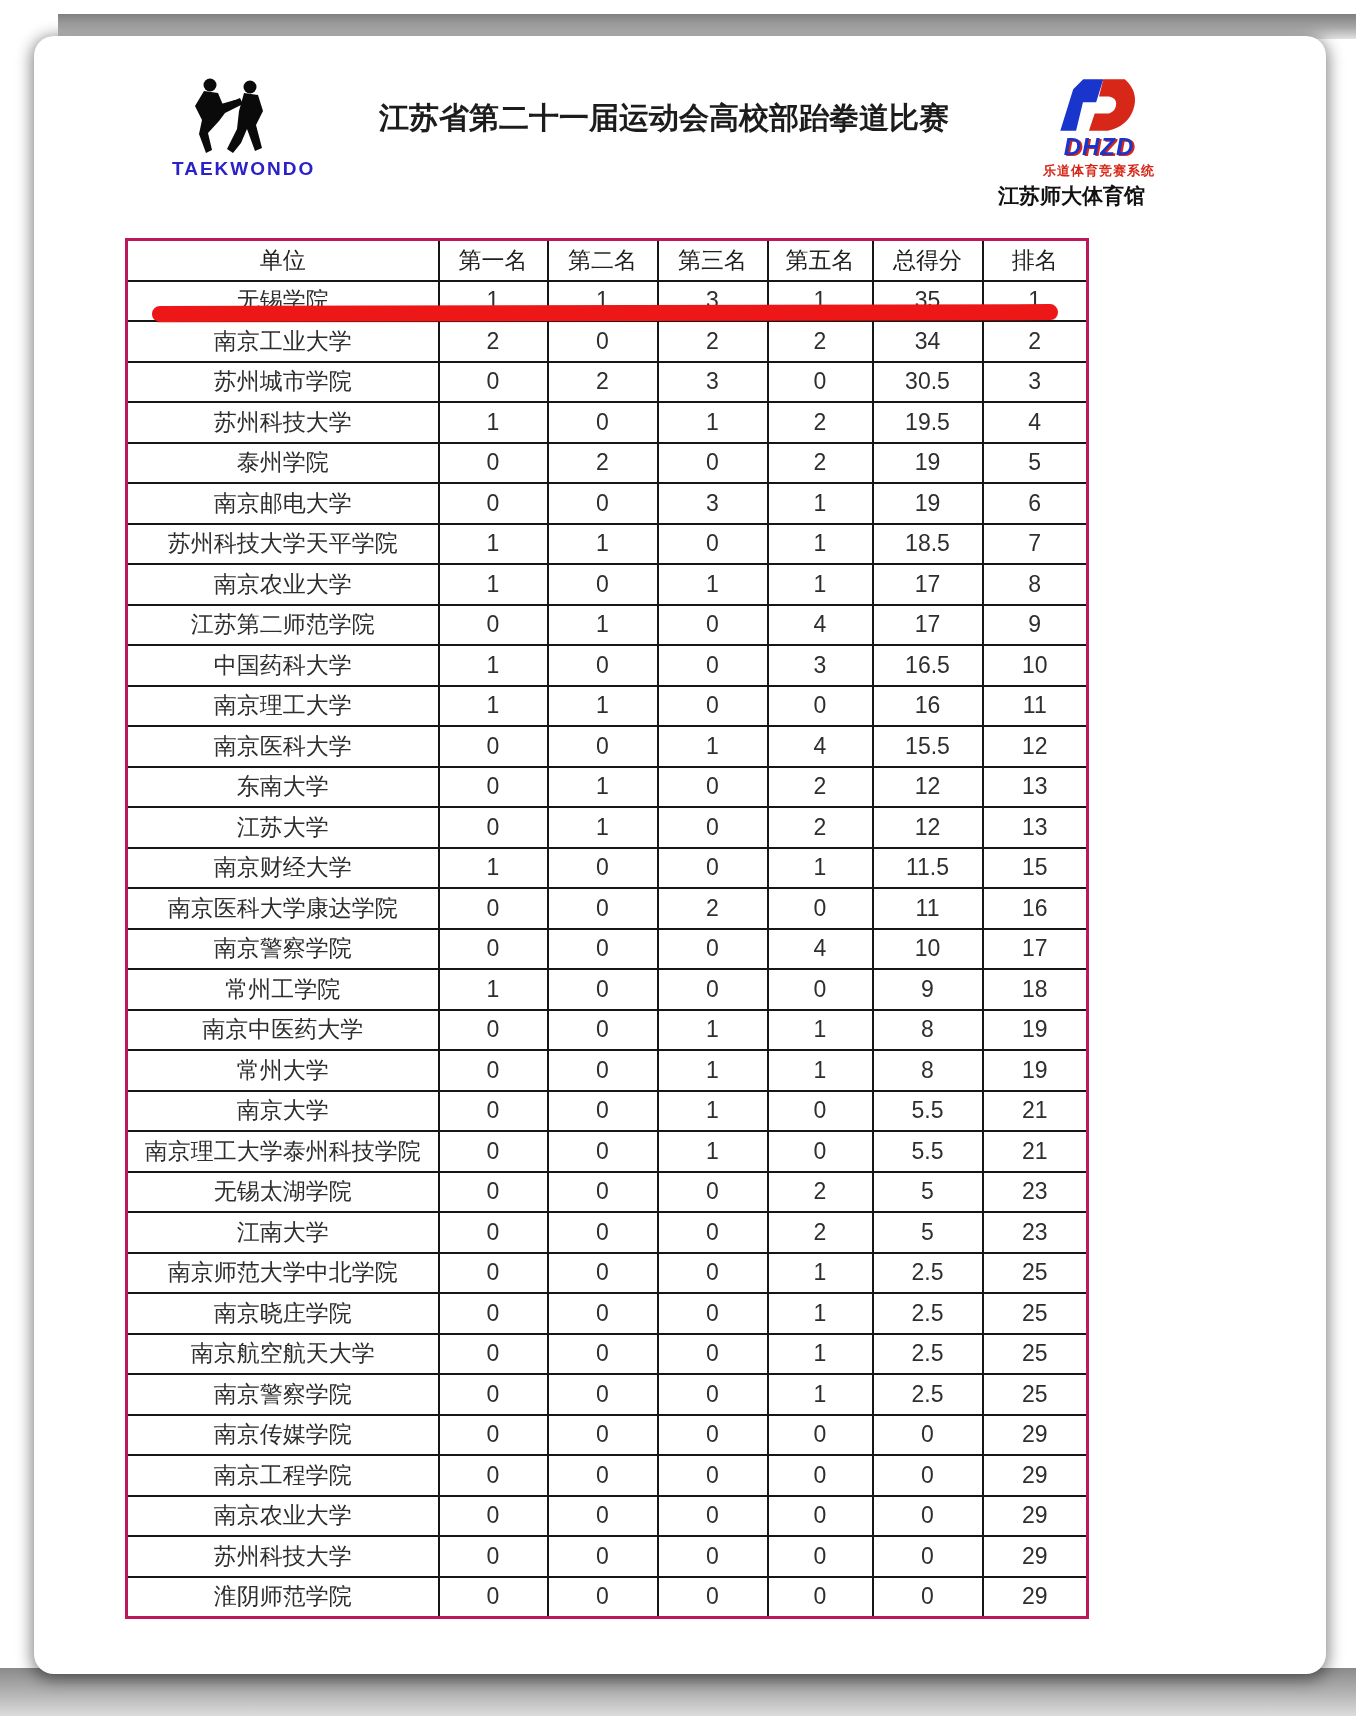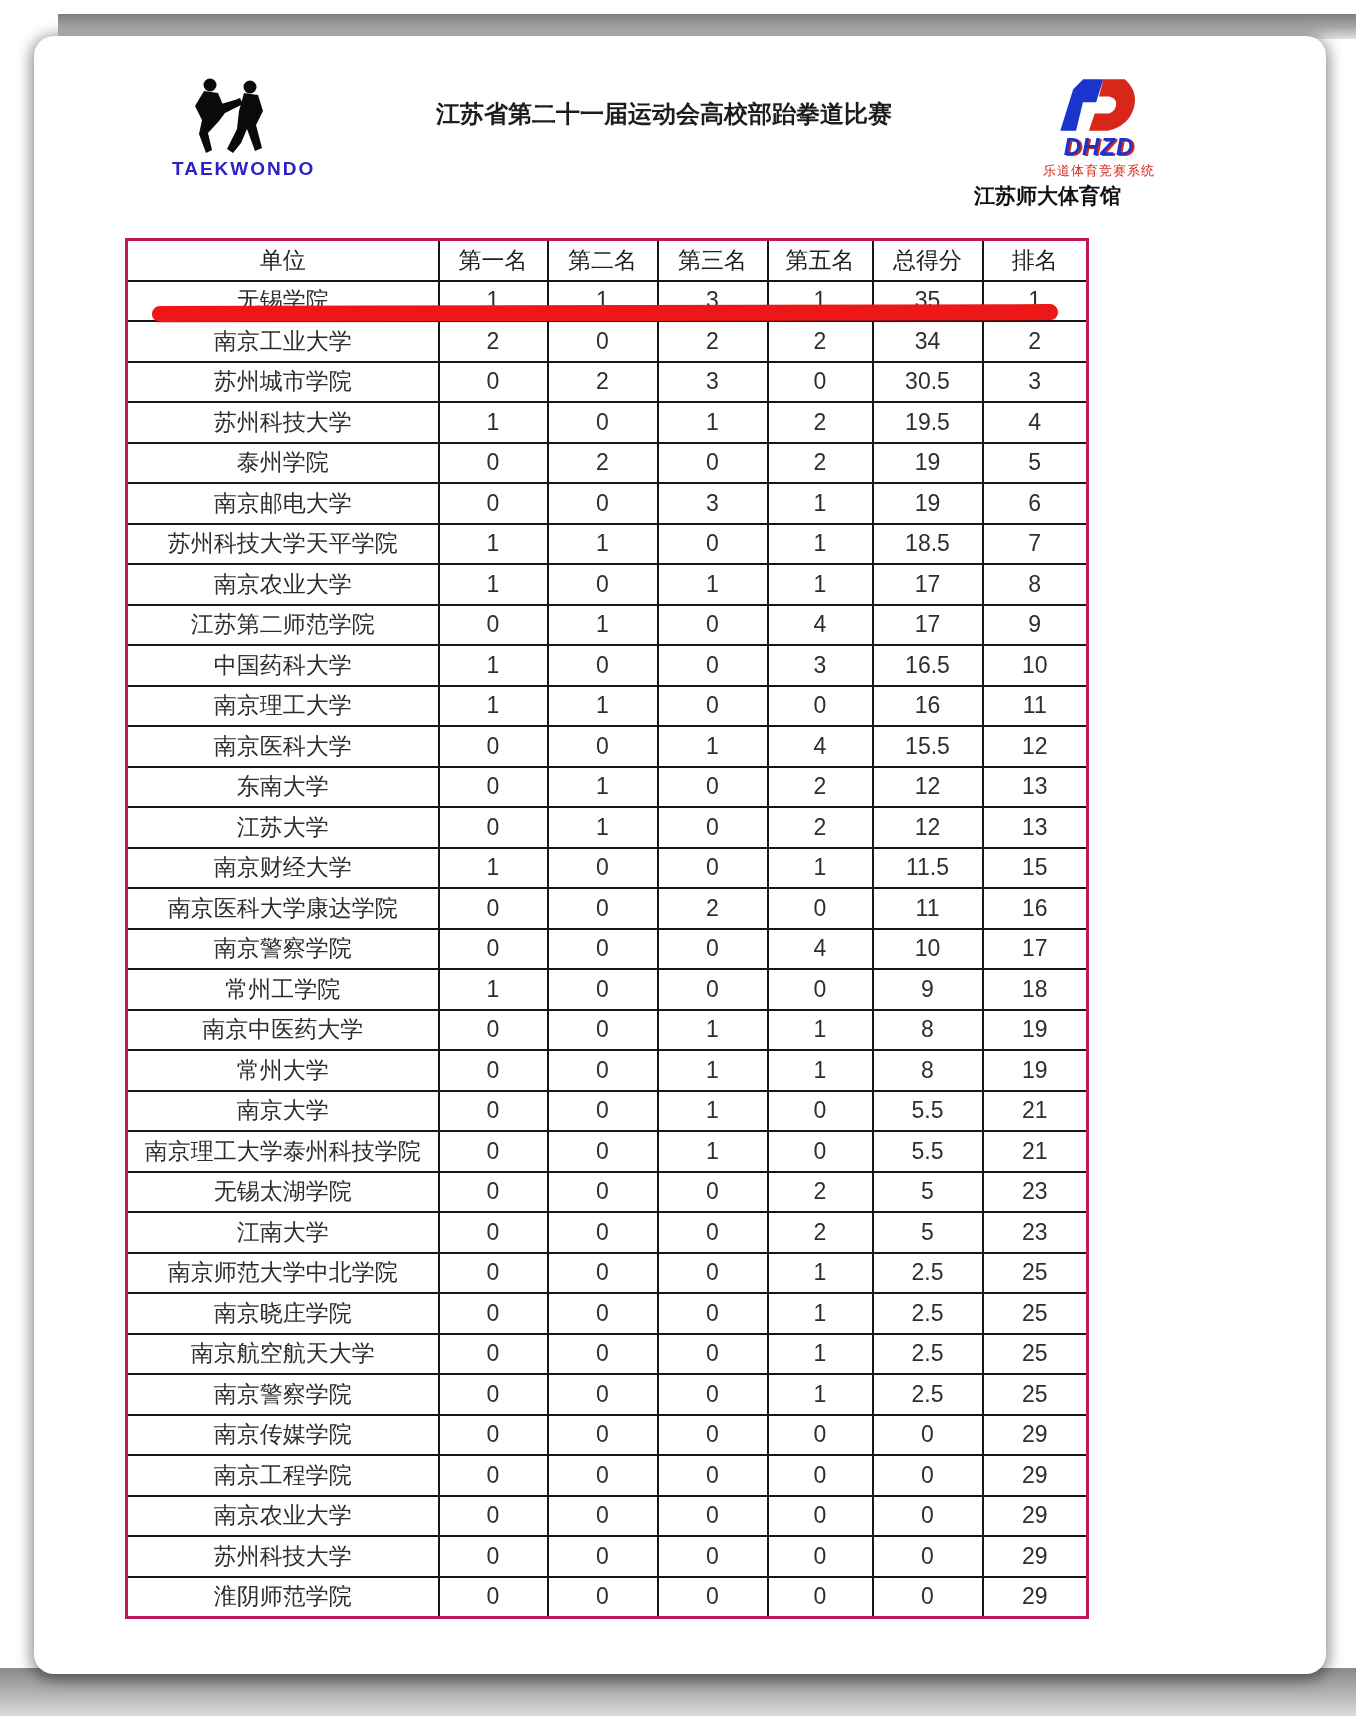--- a/index.html
+++ b/index.html
@@ -28,35 +28,35 @@
   
   .tkd-logo{position:absolute;left:138px;top:40px;width:110px;height:100px;text-align:center;z-index:2;}
   .tkd-logo svg{display:block;margin:0 auto;}
   .tkd-label{
     margin-top:2px;font-weight:bold;font-size:19px;letter-spacing:2px;
     color:#2a21c9;font-family:"Liberation Sans",sans-serif;
   }
   .comp-title{
     position:absolute;left:280px;top:62px;width:700px;text-align:center;
     font-family:"Liberation Serif","DejaVu Serif",serif;
-    font-weight:bold;font-size:24px;color:#1c1c1c;z-index:2;
+    font-weight:bold;font-size:30px;color:#1c1c1c;z-index:2;
   }
   .dhzd-logo{position:absolute;left:1000px;top:40px;width:130px;text-align:center;z-index:2;}
   .dhzd-logo svg{display:block;margin:0 auto;}
   .dhzd-word{
     font-family:"Liberation Sans",sans-serif;font-weight:bold;font-style:italic;
     font-size:24px;letter-spacing:1px;color:#1a35cc;
     text-shadow:2px 1px 0 #d62718;line-height:1.05;
   }
   .dhzd-sub{
-    margin-top:3px;font-size:13px;font-weight:normal;color:#d62718;
+    margin-top:3px;font-size:13px;font-weight:bold;color:#d62718;
     letter-spacing:1px;white-space:nowrap;
   }
   .venue{
-    position:absolute;left:940px;top:146px;width:195px;text-align:left;
+    position:absolute;left:940px;top:146px;width:195px;text-align:center;
     font-family:"Liberation Serif","DejaVu Serif",serif;
     font-weight:bold;font-size:21px;color:#111;z-index:2;
   }
   .page-title{
     position:absolute;left:125px;top:172px;width:961px;text-align:center;
     font-weight:bold;font-size:46px;color:#0d0d0d;letter-spacing:2px;z-index:2;
   }
   
   .rank-table{
     position:absolute;left:125px;top:238px;width:961px;z-index:2;

